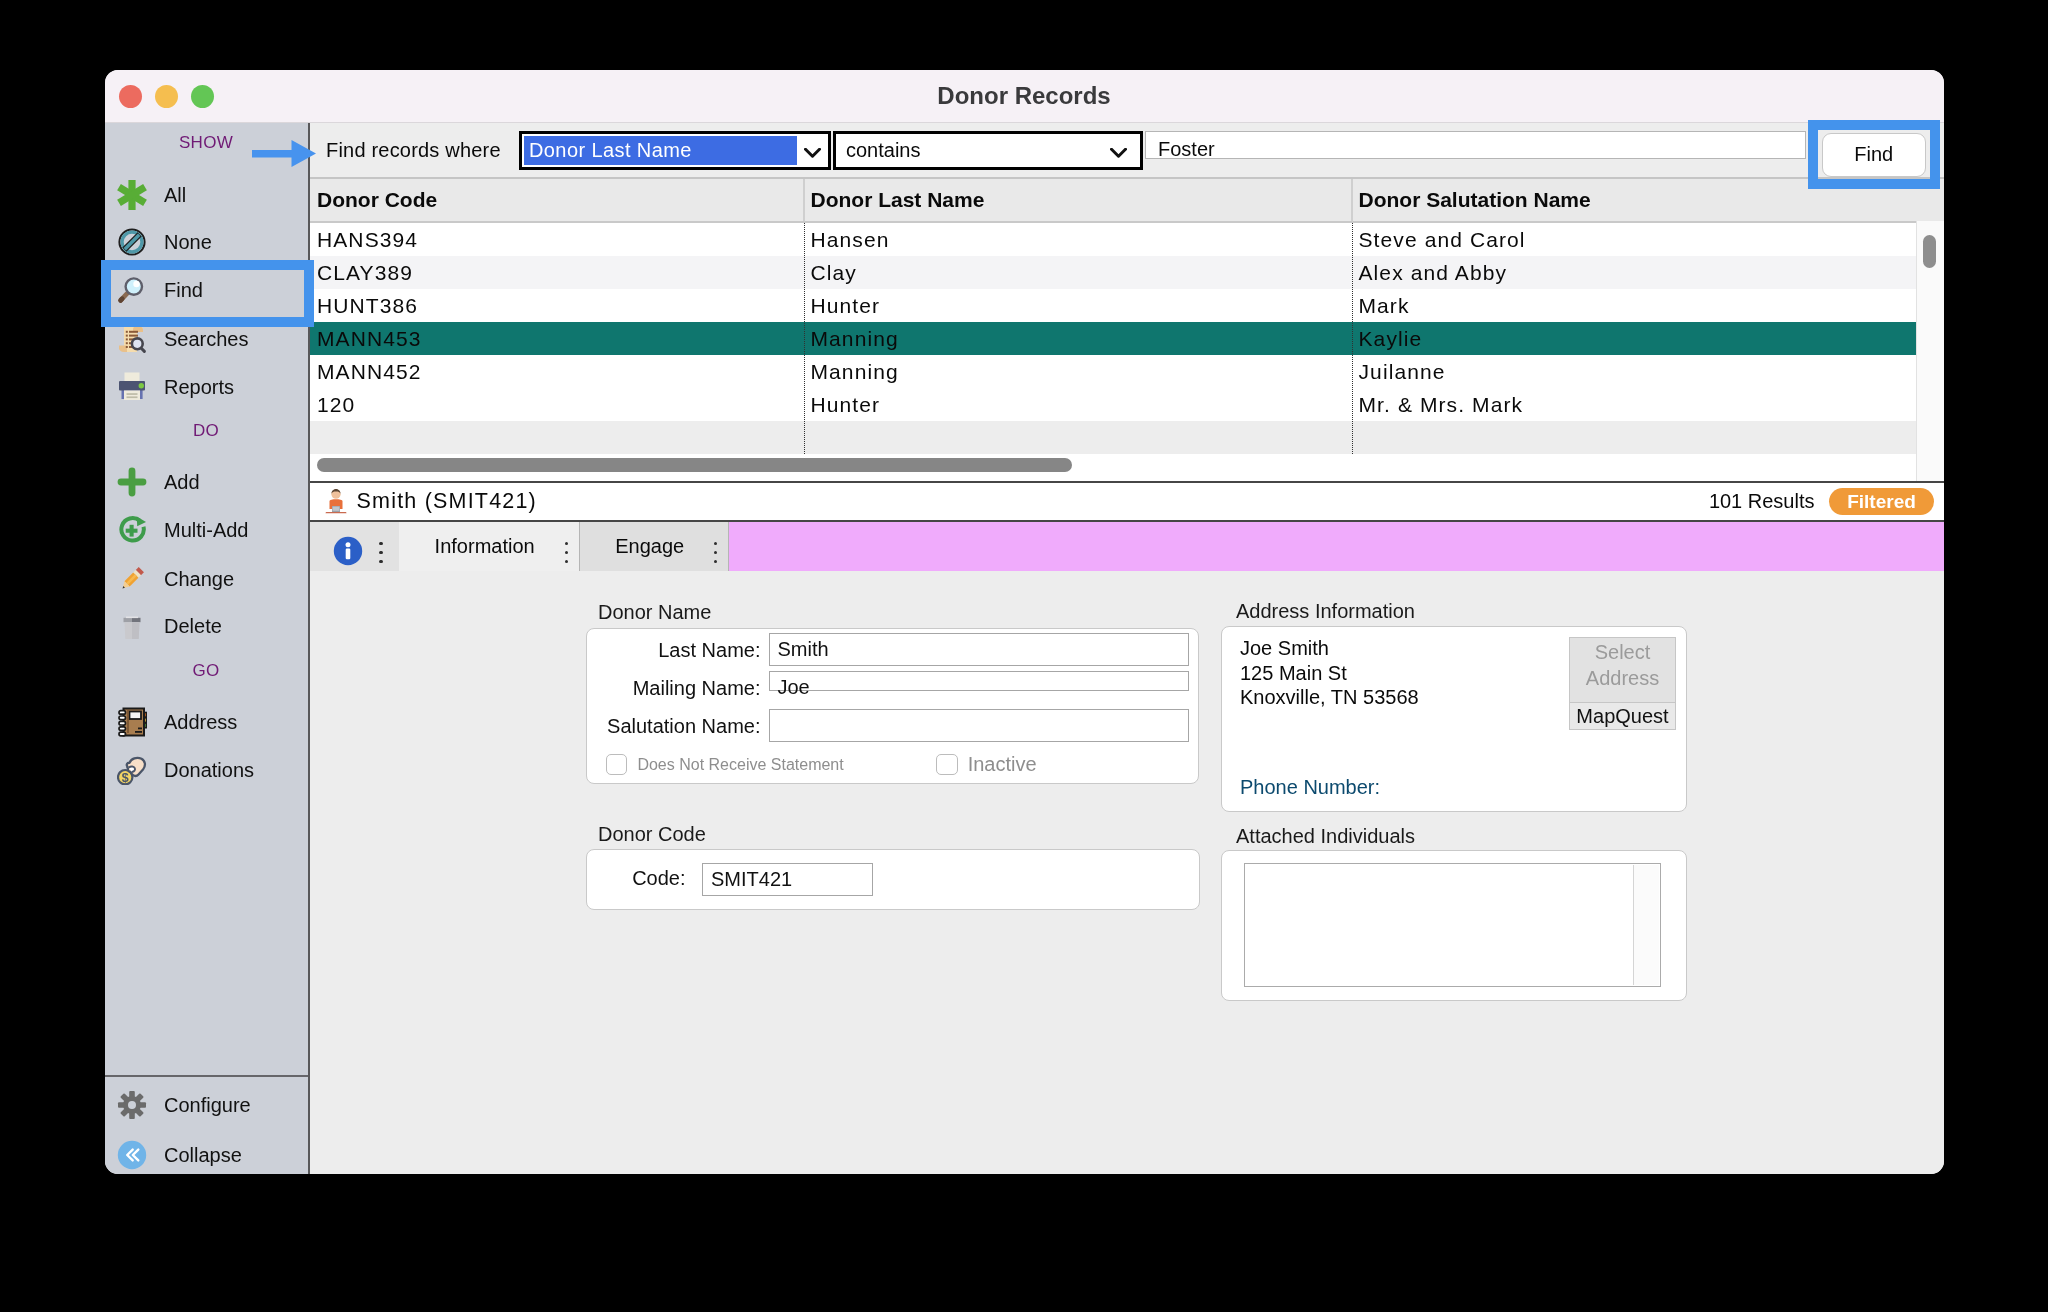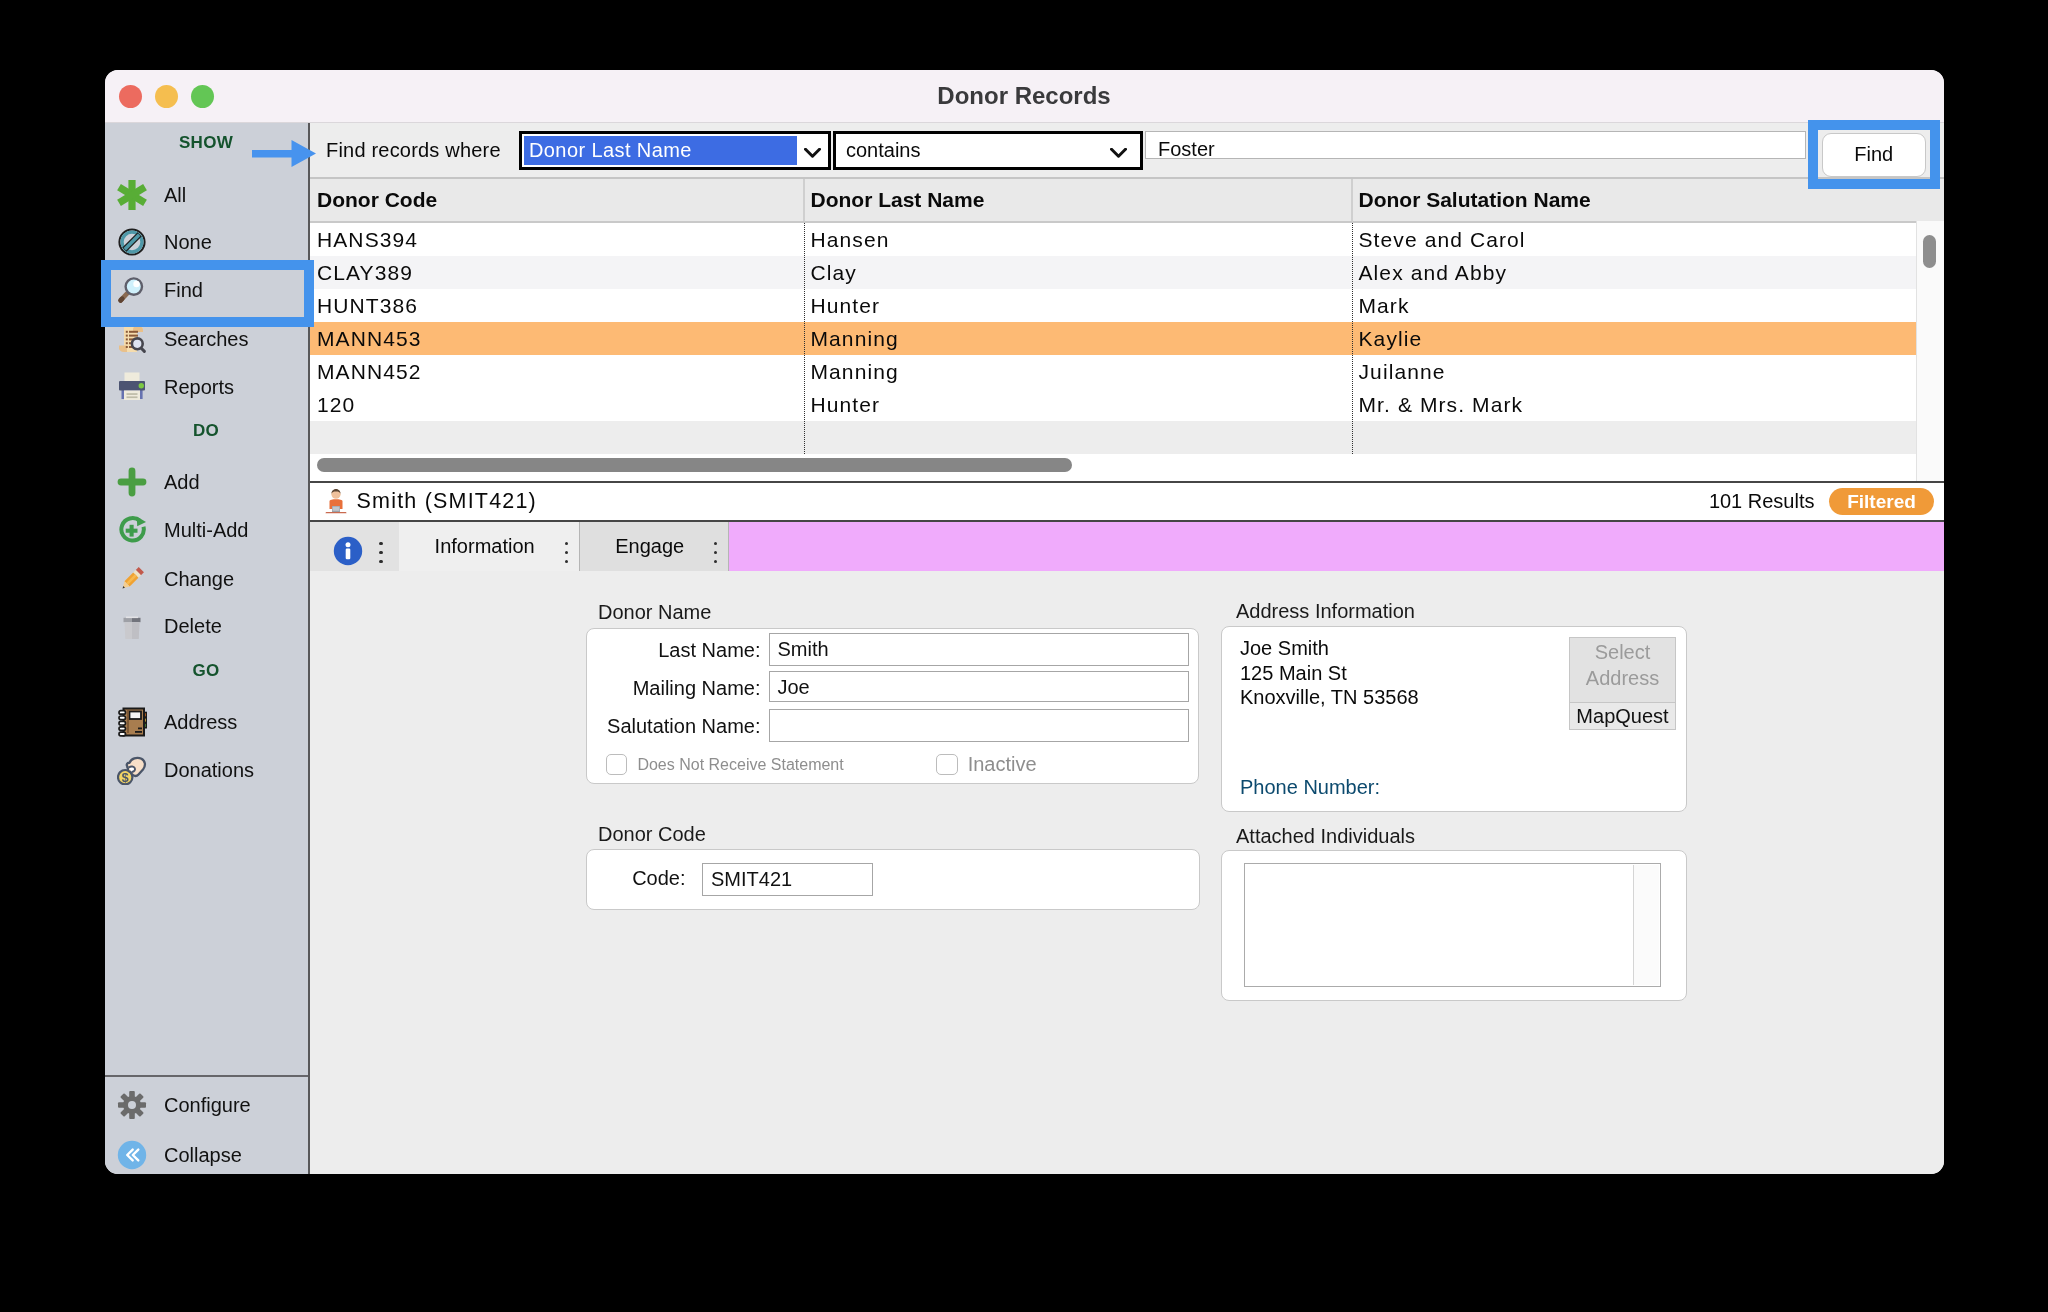--- a/index.html
+++ b/index.html
@@ -6,21 +6,21 @@
 body{width:2048px;height:1312px;background:#000;font-family:"Liberation Sans",sans-serif;position:relative;overflow:hidden;-webkit-font-smoothing:antialiased}
 .ab{position:absolute}
 .win{position:absolute;left:104.5px;top:70px;width:1839px;height:1104px;border-radius:13px;background:#EDEDED;overflow:hidden}
 .titlebar{position:absolute;left:0;top:0;width:100%;height:52.5px;background:#F6F1F6;border-bottom:1.5px solid #DBD7DB;box-sizing:border-box}
 .light{position:absolute;top:15px;width:23px;height:23px;border-radius:50%}
 .wtitle{position:absolute;left:0;top:0;width:100%;line-height:52px;text-align:center;font-size:24px;font-weight:bold;color:#3A3A3C}
 .sidebar{position:absolute;left:0;top:52.5px;width:203px;height:1051.5px;background:#CCD0D8;border-right:2.5px solid #58585A}
 .sitem{position:absolute;left:0;width:100%;height:34px}
 .sicon{position:absolute;left:12px;top:2px;width:30px;height:30px}
 .slabel{position:absolute;left:59.5px;top:0;line-height:34px;font-size:20px;color:#111}
-.shead{position:absolute;left:0;width:100%;text-align:center;font-size:17px;font-weight:bold;color:#14532d;letter-spacing:0.3px}
+.shead{position:absolute;left:0;width:100%;text-align:center;font-size:17px;font-weight:normal;color:#701a75;letter-spacing:0.3px}
 .content{position:absolute;left:205.5px;top:52.5px;width:1633.5px;height:1051.5px;background:#EDEDED}
 .srow{position:absolute;left:0;top:0;width:100%;height:54px;background:#EDEDED;border-bottom:2px solid #C5C5C5;box-sizing:content-box}
 .dd{position:absolute;top:8.8px;height:38.3px;background:#fff;border:3px solid #000;box-sizing:border-box}
 .gbox{position:absolute;background:#fff;border:1.5px solid #C9C9C9;border-radius:8px}
 .glabel{position:absolute;font-size:20px;color:#1A1A1A}
 .ifield{position:absolute;background:#fff;border:1.5px solid #A6A6A6;box-sizing:border-box;font-size:20px;color:#111}
 .flabel{position:absolute;font-size:20px;color:#111;text-align:right}
 .cb{position:absolute;width:21.4px;height:21.4px;background:#fff;border:1.5px solid #BCBCBC;border-radius:5px;box-sizing:border-box}
 .hdrtxt{position:absolute;top:0;line-height:42px;font-size:21px;font-weight:bold;color:#0A0A0A}
 .rowtxt{position:absolute;top:0;line-height:33.1px;font-size:21px;letter-spacing:1.1px;color:#0A0A0A}
@@ -249,21 +249,21 @@
         <div style="position:relative;height:33.1px;background:#F4F4F6">
           <div class="rowtxt" style="left:7px">CLAY389</div>
           <div class="rowtxt" style="left:500.5px">Clay</div>
           <div class="rowtxt" style="left:1048.5px">Alex and Abby</div>
         </div>
         <div style="position:relative;height:33.1px;background:#FFFFFF">
           <div class="rowtxt" style="left:7px">HUNT386</div>
           <div class="rowtxt" style="left:500.5px">Hunter</div>
           <div class="rowtxt" style="left:1048.5px">Mark</div>
         </div>
-        <div style="position:relative;height:33.1px;background:#fdba74">
+        <div style="position:relative;height:33.1px;background:#0f766e">
           <div class="rowtxt" style="left:7px">MANN453</div>
           <div class="rowtxt" style="left:500.5px">Manning</div>
           <div class="rowtxt" style="left:1048.5px">Kaylie</div>
         </div>
         <div style="position:relative;height:33.1px;background:#FFFFFF">
           <div class="rowtxt" style="left:7px">MANN452</div>
           <div class="rowtxt" style="left:500.5px">Manning</div>
           <div class="rowtxt" style="left:1048.5px">Juilanne</div>
         </div>
         <div style="position:relative;height:33.1px;background:#FFFFFF">
@@ -319,21 +319,21 @@
             <div class="dot"></div>
             <div class="dot"></div>
           </div>
       </div>
     </div>
     <div class="glabel" style="left:288px;top:478px">Donor Name</div>
     <div class="gbox" style="left:276px;top:505.5px;width:611px;height:154px">
       <div class="flabel" style="left:0;top:9.8px;width:173.5px">Last Name:</div>
       <div class="ifield" style="left:181.5px;top:3.7px;width:420px;height:33.2px;line-height:30px;padding-left:8px">Smith</div>
       <div class="flabel" style="left:0;top:48.1px;width:173.5px">Mailing Name:</div>
-      <div class="ifield" style="left:181.5px;top:42px;width:420px;height:31px;line-height:30px;padding-left:8px">Joe</div>
+      <div class="ifield" style="left:181.5px;top:42px;width:420px;height:20px;line-height:30px;padding-left:8px">Joe</div>
       <div class="flabel" style="left:0;top:86.4px;width:173.5px">Salutation Name:</div>
       <div class="ifield" style="left:181.5px;top:80.3px;width:420px;height:33.2px;line-height:30px;padding-left:8px"></div>
       <div class="cb" style="left:19px;top:125px"></div>
       <div class="ab" style="left:50.4px;top:125px;font-size:16px;color:#8E8E8E;line-height:21px">Does Not Receive Statement</div>
       <div class="cb" style="left:349.2px;top:125px"></div>
       <div class="ab" style="left:380.7px;top:125px;font-size:20px;color:#8E8E8E;line-height:21px">Inactive</div>
     </div>
     <div class="glabel" style="left:288px;top:700.5px">Donor Code</div>
     <div class="gbox" style="left:276px;top:726.5px;width:612px;height:59px">
       <div class="flabel" style="left:0;top:17px;width:98.5px">Code:</div>

